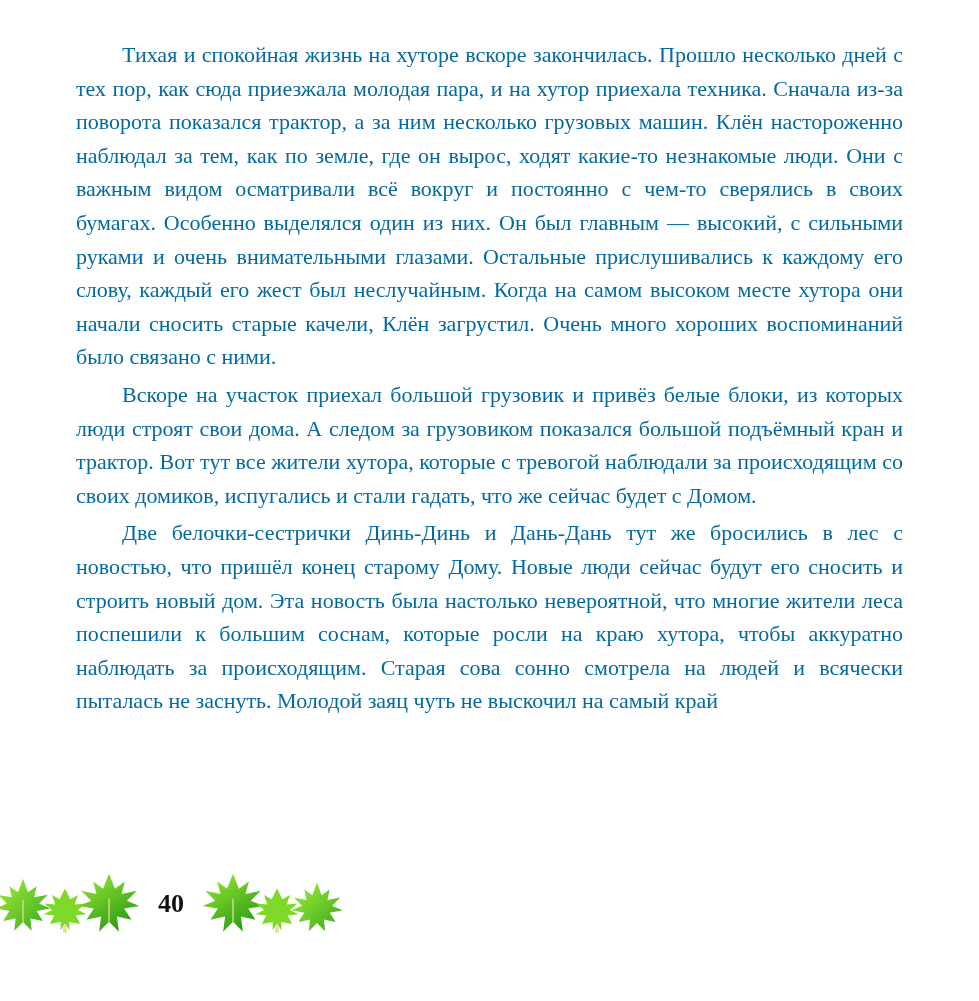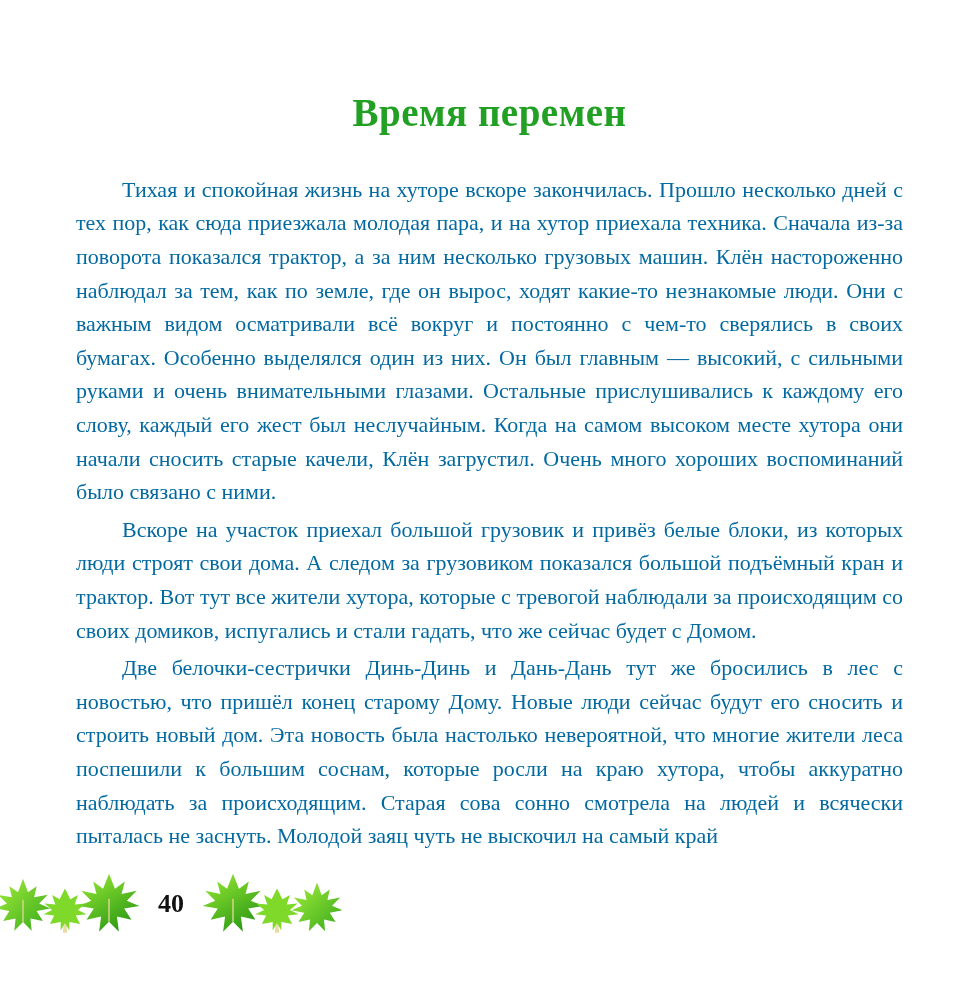--- a/index.html
+++ b/index.html
@@ -76,21 +76,20 @@
     display: block;
     margin: 0 -8px;
   }
   .leaf svg { display: block; }
 </style>
 </head>
 <body>
 
 <div class="page">
 
-  <h1 class="chapter-title">Время перемен</h1>
 
   <div class="body-text">
     <p>Тихая и спокойная жизнь на хуторе вскоре закончилась. Прошло несколько дней с тех пор, как сюда приезжала молодая пара, и на хутор приехала техника. Сначала из-за поворота показался трактор, а за ним несколько грузовых машин. Клён настороженно наблюдал за тем, как по земле, где он вырос, ходят какие-то незнакомые люди. Они с важным видом осматривали всё вокруг и постоянно с чем-то сверялись в своих бумагах. Особенно выделялся один из них. Он был главным — высокий, с сильными руками и очень внимательными глазами. Остальные прислушивались к каждому его слову, каждый его жест был неслучайным. Когда на самом высоком месте хутора они начали сносить старые качели, Клён загрустил. Очень много хороших воспоминаний было связано с ними.</p>
     <p>Вскоре на участок приехал большой грузовик и привёз белые блоки, из которых люди строят свои дома. А следом за грузовиком показался большой подъёмный кран и трактор. Вот тут все жители хутора, которые с тревогой наблюдали за происходящим со своих домиков, испугались и стали гадать, что же сейчас будет с Домом.</p>
     <p>Две белочки-сестрички Динь-Динь и Дань-Дань тут же бросились в лес с новостью, что пришёл конец старому Дому. Новые люди сейчас будут его сносить и строить новый дом. Эта новость была настолько невероятной, что многие жители леса поспешили к большим соснам, которые росли на краю хутора, чтобы аккуратно наблюдать за происходящим. Старая сова сонно смотрела на людей и всячески пыталась не заснуть. Молодой заяц чуть не выскочил на самый край</p>
   </div>
 
   <div class="footer">
 
     <div class="leaf-cluster">

